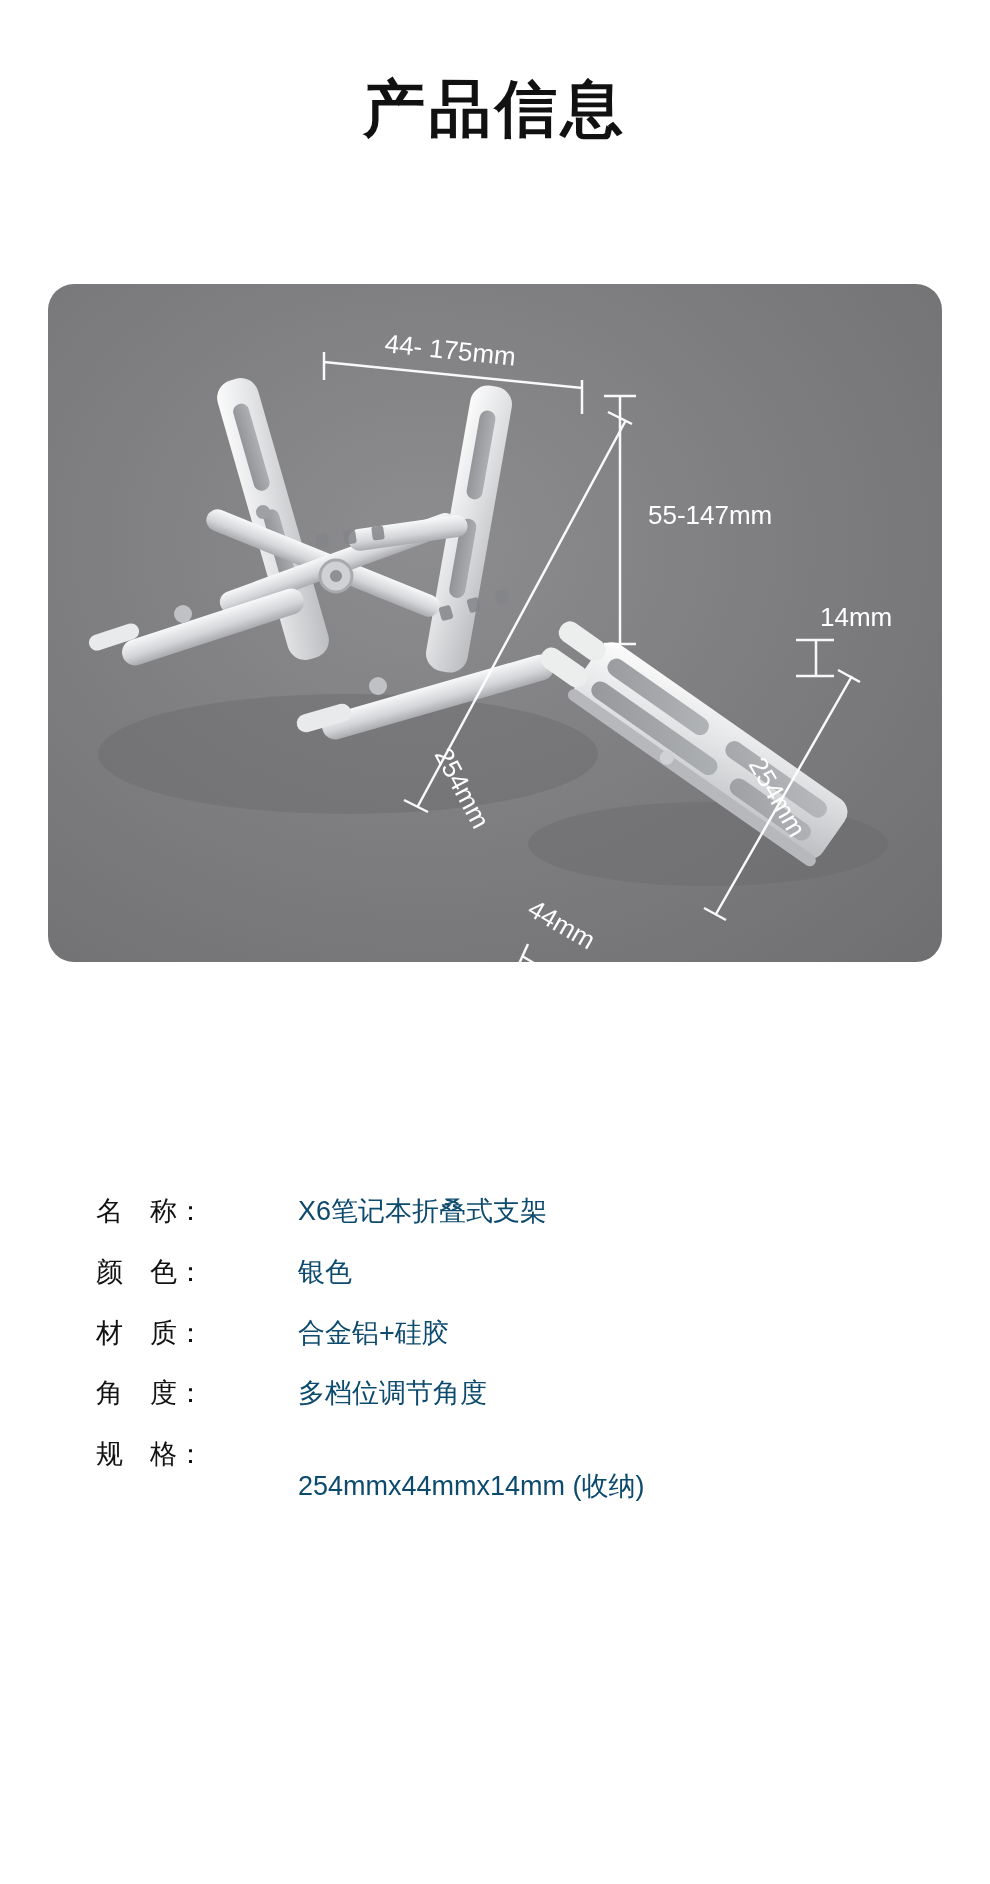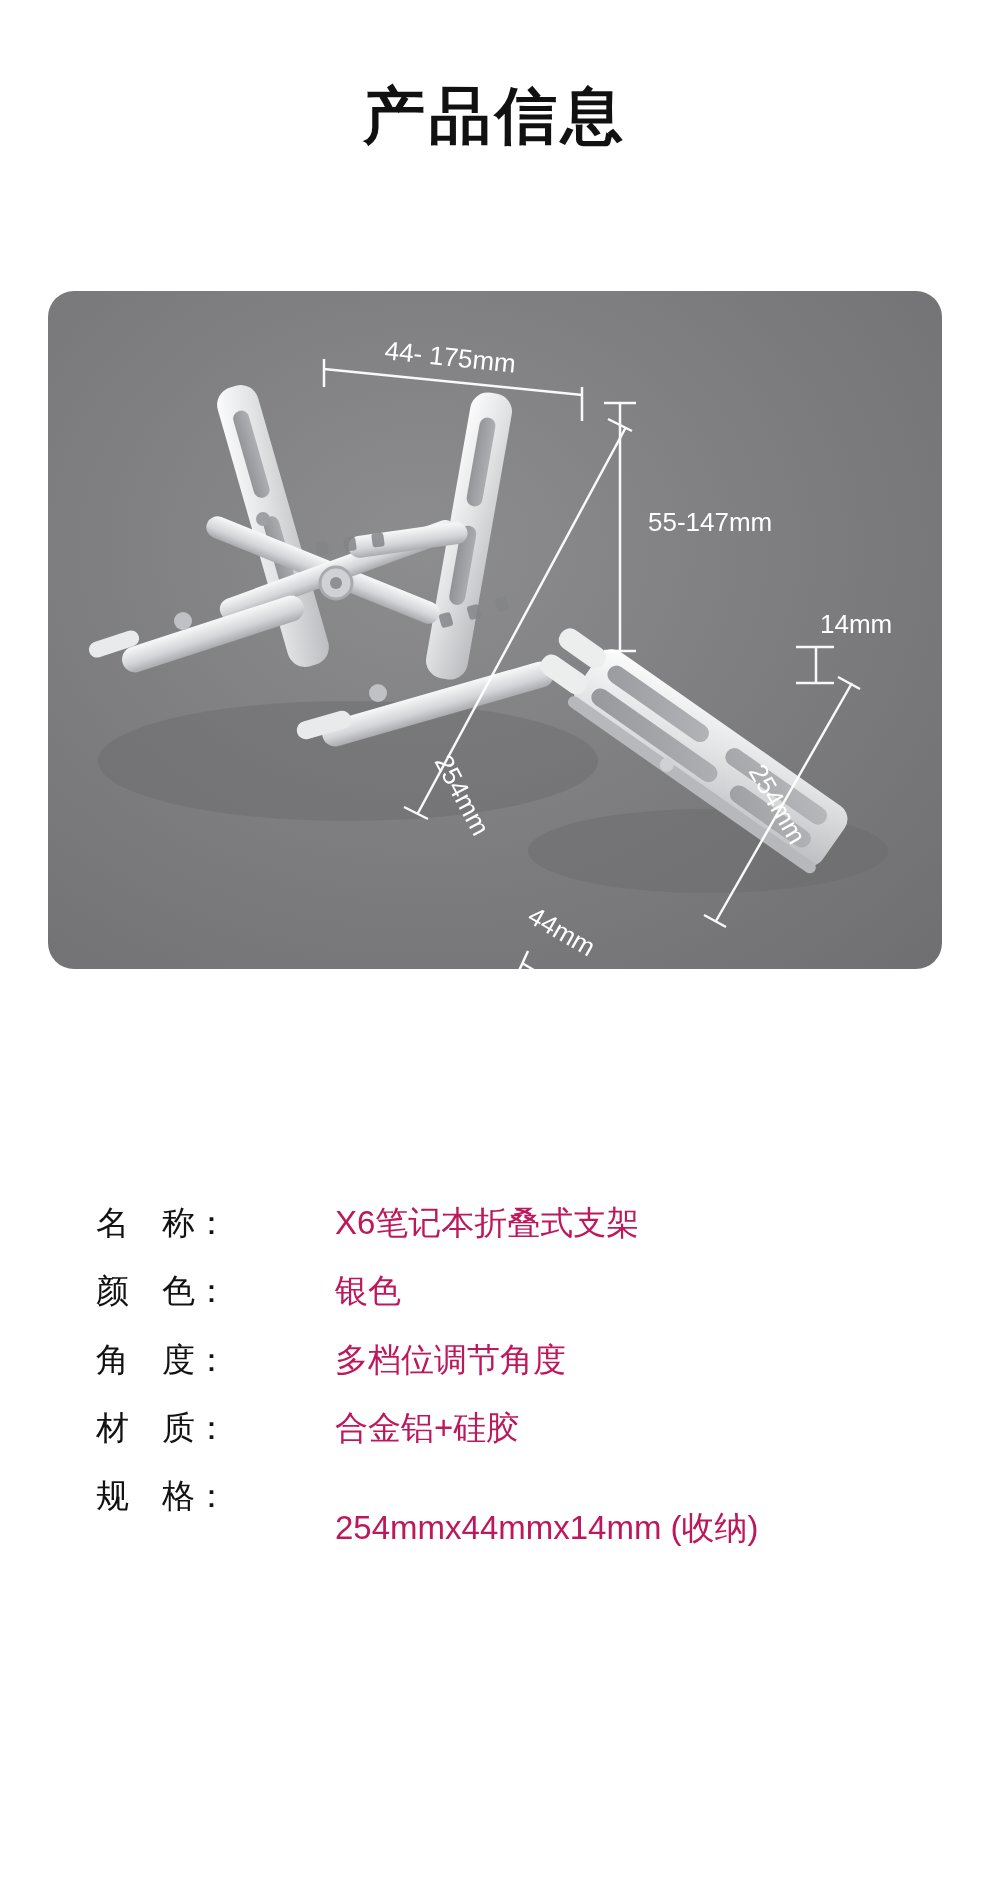--- a/index.html
+++ b/index.html
@@ -25,21 +25,20 @@
 
   
   .title {
     text-align: center;
     font-size: 62px;
     font-weight: bold;
     letter-spacing: 4px;
     color: #111111;
     padding-top: 78px;
     line-height: 1;
-    margin-top: 7px;
   }
 
   
   .panel {
     position: absolute;
     left: 48px;
     top: 284px;
     width: 894px;
     height: 678px;
     border-radius: 26px;
@@ -56,34 +55,33 @@
   .specs {
     position: absolute;
     left: 96px;
     top: 1195px;
     width: 800px;
   }
   .spec-row {
     display: flex;
     align-items: flex-start;
     margin-bottom: 27px;
-    font-size: 33px;
+    font-size: 27px;
     line-height: 1.25;
-    gap: 37px;
   }
   .spec-label {
     width: 196px;
     flex: 0 0 196px;
     color: #121212;
     font-weight: 500;
     letter-spacing: 0px;
     white-space: pre;
   }
   .spec-value {
-    color: #be185d;
+    color: #0c4a6e;
     font-weight: 400;
     padding-left: 6px;
   }
   .spec-value .line2 {
     display: block;
     margin-top: 32px;
   }
 </style>
 </head>
 <body>
@@ -198,27 +196,27 @@
       <div class="spec-value">X6笔记本折叠式支架</div>
     </div>
 
     <div class="spec-row">
       <div class="spec-label">颜　色：</div>
       <div class="spec-value">银色</div>
     </div>
 
 
     <div class="spec-row">
+      <div class="spec-label">材　质：</div>
+      <div class="spec-value">合金铝+硅胶</div>
+    </div>
+
+    <div class="spec-row">
       <div class="spec-label">角　度：</div>
       <div class="spec-value">多档位调节角度</div>
-    </div>
-
-    <div class="spec-row">
-      <div class="spec-label">材　质：</div>
-      <div class="spec-value">合金铝+硅胶</div>
     </div>
 
 
     <div class="spec-row">
       <div class="spec-label">规　格：</div>
       <div class="spec-value">
         <span class="line2">254mmx44mmx14mm (收纳)</span>
       </div>
     </div>
 

